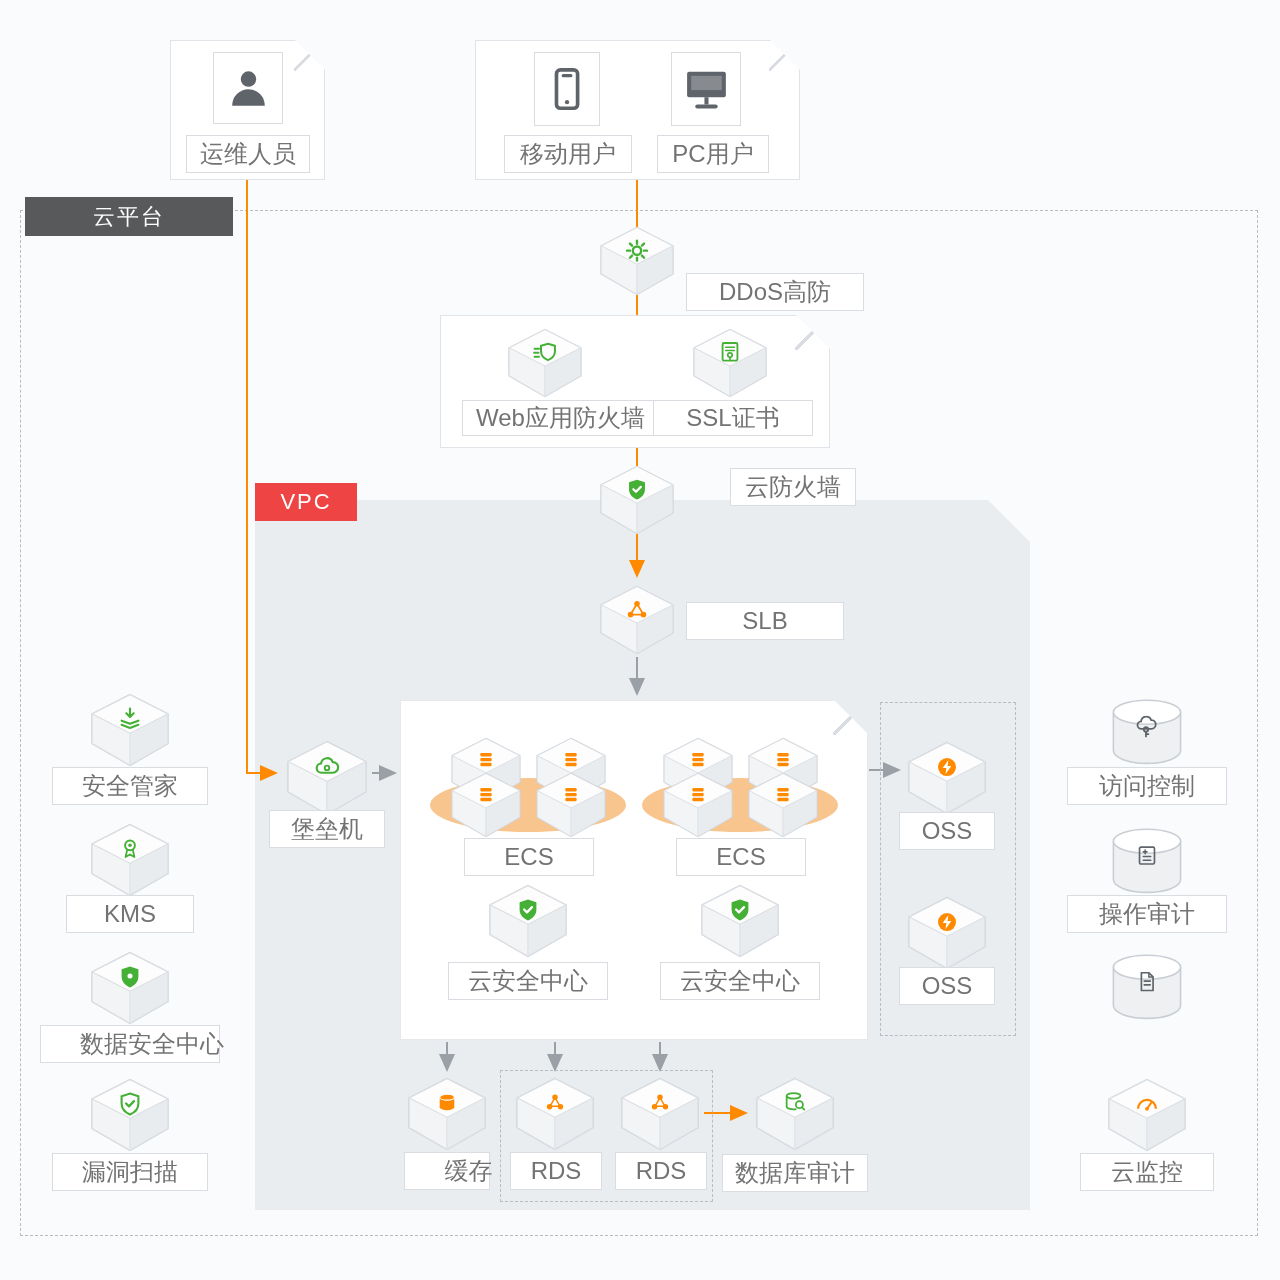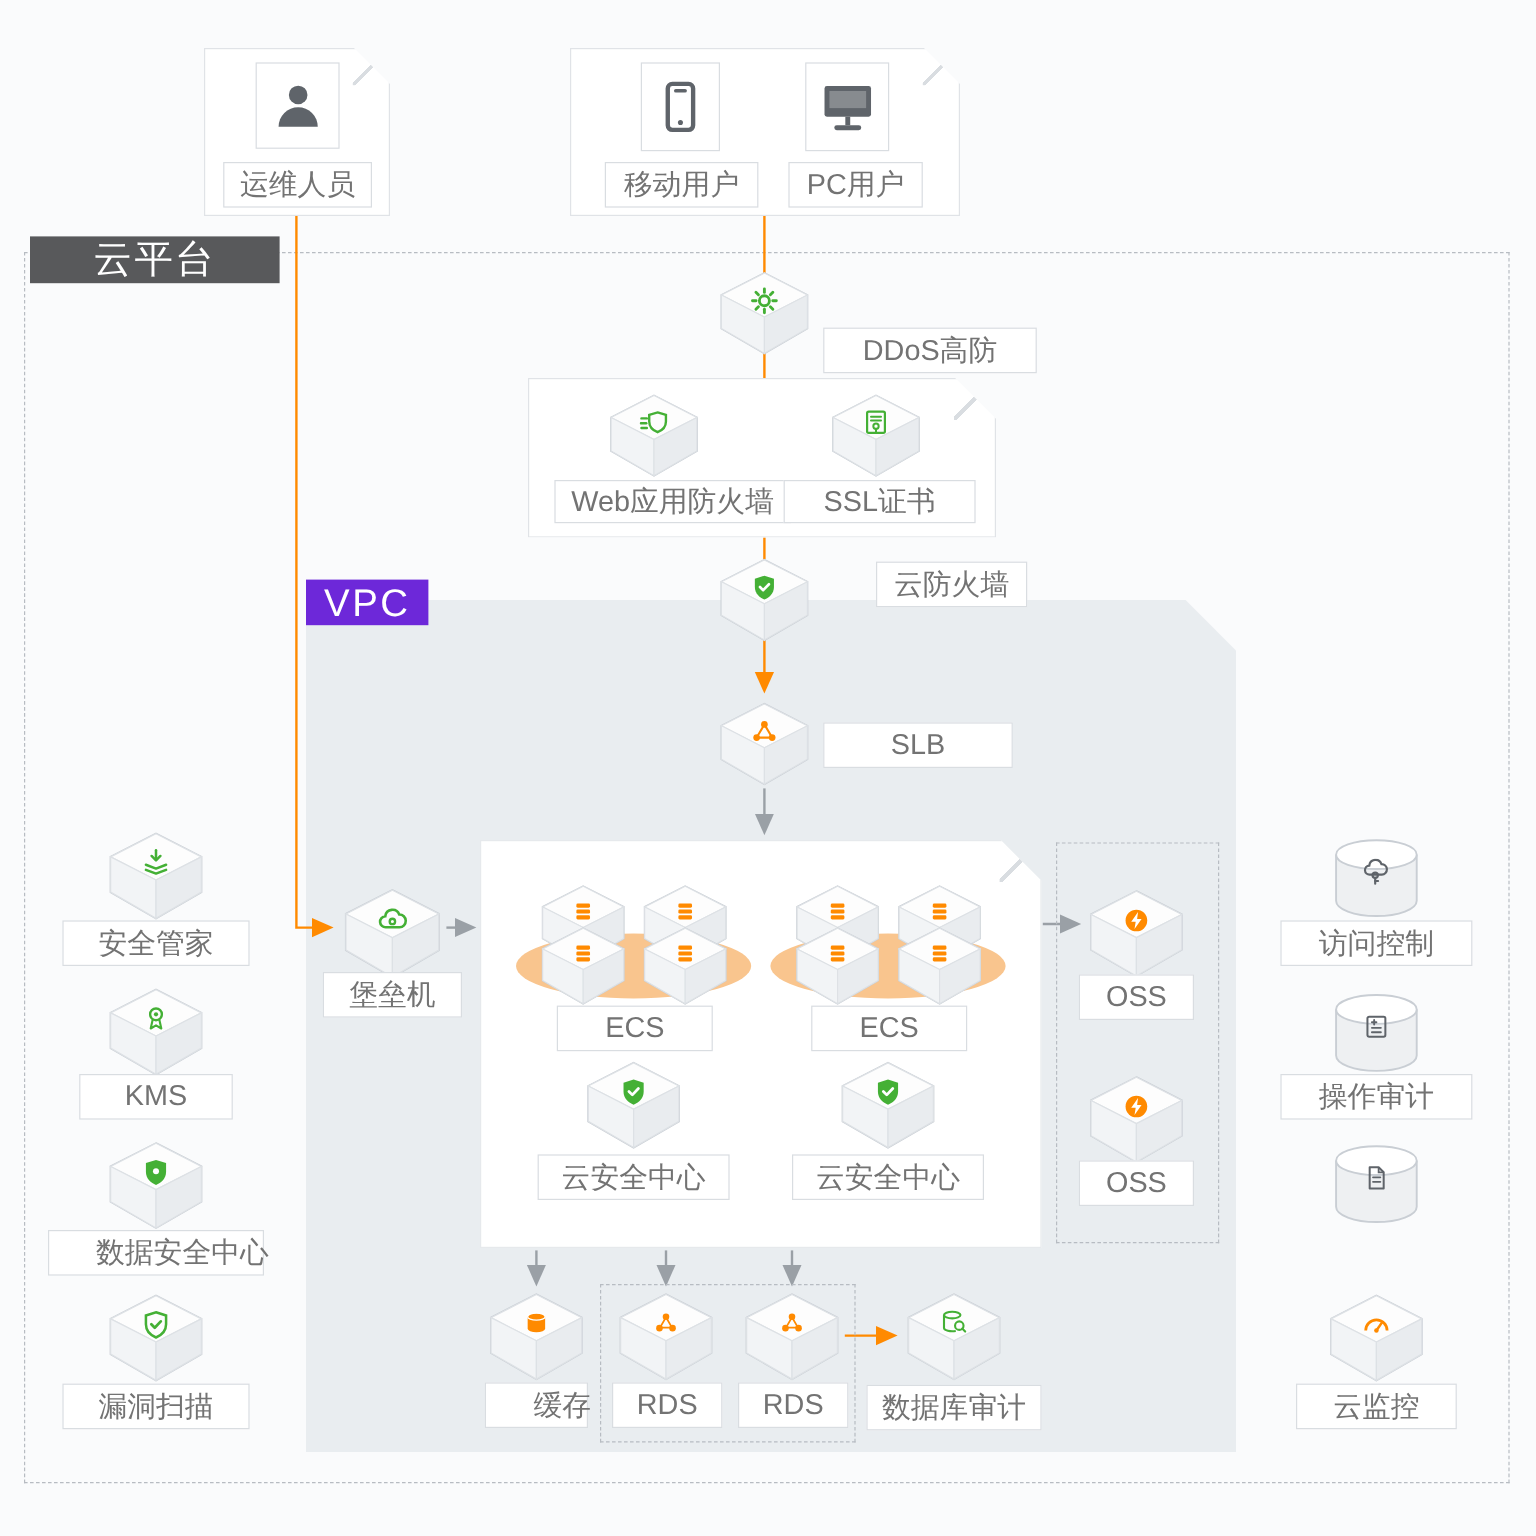--- a/index.html
+++ b/index.html
@@ -6,21 +6,21 @@
   body{background:#fafbfc;font-family:"Liberation Sans","DejaVu Sans",sans-serif;}
   .canvas{position:relative;width:1280px;height:1280px;background:#fafbfc;overflow:hidden;}
   .dashed{position:absolute;border:1px dashed #b7bcc2;z-index:0;box-sizing:border-box;}
   .groupbox{position:absolute;background:#fff;border:1px solid #e0e3e7;box-sizing:border-box;}
   .fold{--n:32px;--foldbg:#fafbfc;clip-path:polygon(0 0,calc(100% - var(--n)) 0,100% var(--n),100% 100%,0 100%);}
   .fold::after{content:"";position:absolute;top:0;right:0;width:var(--n);height:var(--n);
     background:linear-gradient(135deg,transparent 46%,#d9dde1 46%,#d9dde1 53%,transparent 53%);}
   .vpc-area{position:absolute;background:#e9edf0;z-index:0;
     clip-path:polygon(0 0,calc(100% - 42px) 0,100% 42px,100% 100%,0 100%);}
   .banner{position:absolute;color:#fff;display:flex;align-items:center;justify-content:center;
-    font-size:32px;letter-spacing:2px;z-index:6;}
+    font-size:22px;letter-spacing:2px;z-index:6;}
   .label{position:absolute;background:#fff;border:1px solid #d9dde1;color:#737373;font-size:24px;
     height:38px;display:flex;align-items:center;justify-content:center;box-sizing:border-box;
     white-space:nowrap;z-index:5;}
   .hexnode{position:absolute;z-index:4;}
   .hexnode svg{width:100%;height:100%;display:block;}
   .iconbox{position:absolute;background:#fff;border:1px solid #d9dde1;box-sizing:border-box;
     display:flex;align-items:center;justify-content:center;z-index:3;}
   .iconbox svg{width:72%;height:78%;}
   .ellipse{position:absolute;border-radius:50%;background:#f9c58e;z-index:2;}
   .c-green{color:#44b035}
@@ -213,21 +213,21 @@
   </svg>
 
   <div class="groupbox fold" style="left:170px;top:40px;width:155px;height:140px;--n:30px;"></div>
   <div class="groupbox fold" style="left:475px;top:40px;width:325px;height:140px;--n:30px;"></div>
   <div class="groupbox fold" style="left:440px;top:315px;width:390px;height:133px;--n:34px;z-index:1;"></div>
   <div class="groupbox fold" style="left:400px;top:700px;width:468px;height:340px;--n:34px;z-index:1;border-color:#e6e9ec;"></div>
   <div class="dashed" style="left:880px;top:702px;width:136px;height:334px;z-index:1;"></div>
   <div class="dashed" style="left:500px;top:1070px;width:213px;height:132px;z-index:1;"></div>
 
   <div class="banner" style="left:25px;top:197px;width:208px;height:39px;background:#58595b;">云平台</div>
-  <div class="banner" style="left:255px;top:483px;width:102px;height:38px;background:#6d28d9;">VPC</div>
+  <div class="banner" style="left:255px;top:483px;width:102px;height:38px;background:#ef4444;">VPC</div>
 
   <div class="iconbox" style="left:213px;top:52px;width:70px;height:72px;">
     <svg viewBox="0 0 24 24" class="c-dark">
         <use href="#g-person"></use>
       </svg>
   </div>
   <div class="iconbox" style="left:534px;top:52px;width:66px;height:74px;">
     <svg viewBox="0 0 24 24" class="c-dark">
         <use href="#g-phone"></use>
       </svg>

